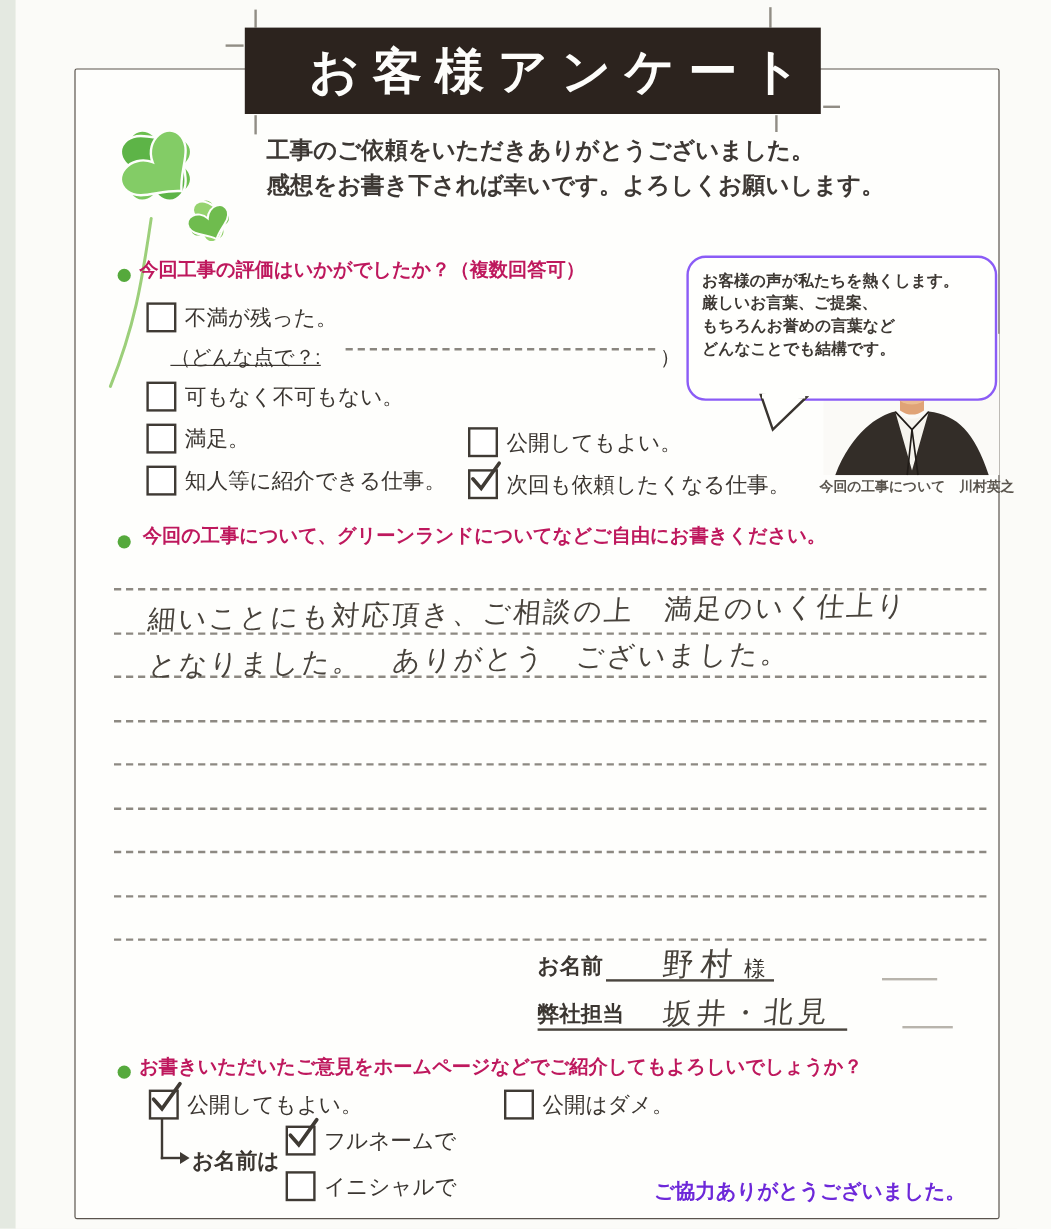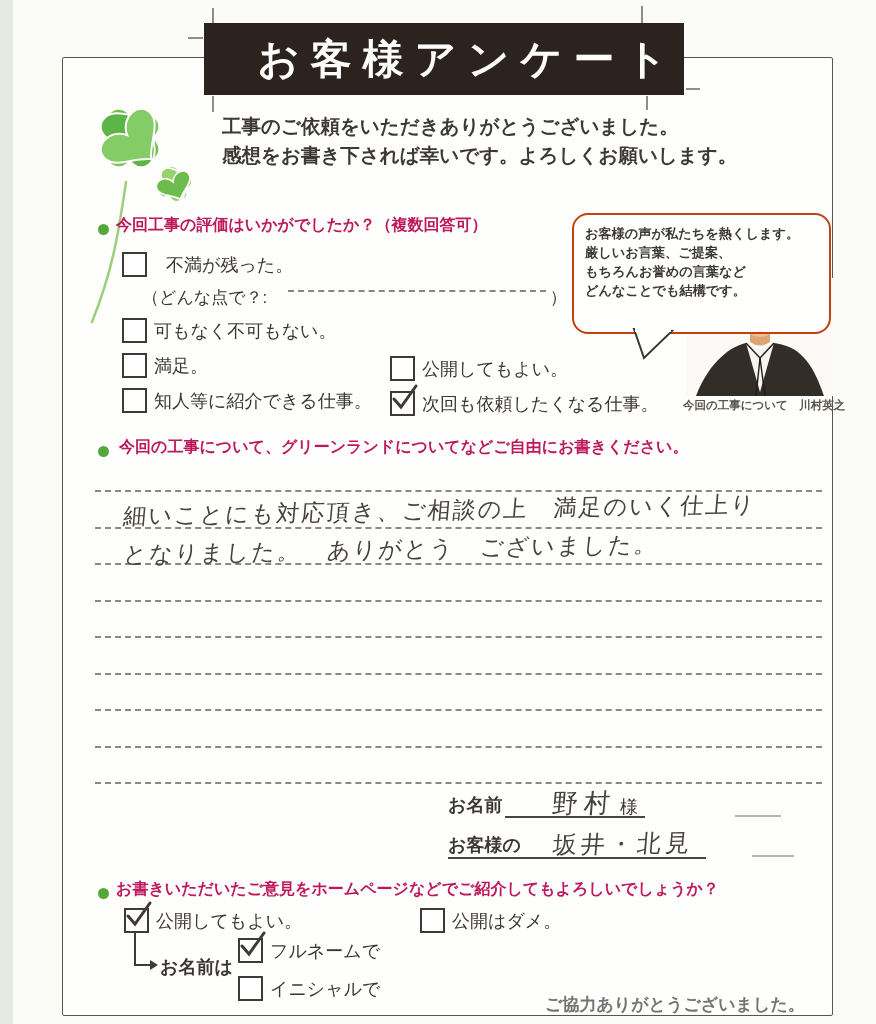--- a/index.html
+++ b/index.html
@@ -41,21 +41,21 @@
     position:absolute;width:21px;height:21px;border:2.2px solid #3f3a34;background:#fff;
   }
   .cb .tick-svg{display:none;position:absolute;left:-3px;top:-11px;width:30px;height:30px;}
   .cb.checked .tick-svg{display:block;}
   .opt{position:absolute;font-size:18px;font-weight:500;color:#3b3631;white-space:nowrap;}
   .detail{position:absolute;font-size:17px;font-weight:500;color:#3b3631;white-space:nowrap;}
   .dash-ul{position:absolute;border-bottom:2px dashed #8a867f;}
   
   .bubble{
     position:absolute;left:572px;top:213px;width:259px;height:121px;
-    border:2px solid #c2410c;border-radius:16px;background:#fffffd;
+    border:2px solid #8b5cf6;border-radius:16px;background:#fffffd;
     padding:9px 11px;box-sizing:border-box;font-size:13.2px;line-height:19px;
     font-weight:600;color:#3d3833;z-index:3;
   }
   .bubble-tail{position:absolute;left:628px;top:328px;width:52px;height:34px;z-index:4;}
   .photo{position:absolute;left:686px;top:278px;width:147px;height:118px;z-index:2;}
   .photo-caption{
     position:absolute;left:683px;top:398px;width:152px;font-size:11.5px;
     color:#59544d;font-weight:600;white-space:nowrap;letter-spacing:0;
   }
   
@@ -69,21 +69,21 @@
   .sig-line{position:absolute;border-bottom:2px solid #4a453e;height:0;}
   .faint-dash{position:absolute;height:2px;background:#b8b4ac;}
   
   .arrow-v{position:absolute;width:2px;background:#3f3a34;}
   .arrow-h{position:absolute;height:2px;background:#3f3a34;}
   .arrow-head{
     position:absolute;width:0;height:0;
     border-top:5px solid transparent;border-bottom:5px solid transparent;
     border-left:8px solid #3f3a34;
   }
-  .footer-thanks{position:absolute;font-size:17px;font-weight:800;color:#737373;white-space:nowrap;margin-top:12px;}
+  .footer-thanks{position:absolute;font-size:17px;font-weight:800;color:#6d28d9;white-space:nowrap;}
 </style>
 </head>
 <body>
 
 <div class="scan">
   <div class="edge-strip"></div>
   <div class="frame"></div>
 
   <svg class="clover-art" viewBox="0 0 175 270">
     <g transform="translate(78,66)">
@@ -119,23 +119,23 @@
     <div>工事のご依頼をいただきありがとうございました。</div>
     <div>感想をお書き下されば幸いです。よろしくお願いします。</div>
   </div>
 
   <div class="bullet" style="left:98px;top:224px;"></div>
   <div class="sect" style="left:116px;top:215px;">今回工事の評価はいかがでしたか？（複数回答可）</div>
 
   <div class="cb" style="left:122px;top:252px;">
     
   </div>
-  <div class="opt" style="left:154px;top:253px;margin-left:12px;">不満が残った。</div>
-
-  <div class="detail" style="left:142px;top:286px;">（どんな点で？:</div>
+  <div class="opt" style="left:154px;top:253px;">不満が残った。</div>
+
+  <div class="detail" style="left:142px;top:286px;text-decoration:underline;">（どんな点で？:</div>
   <div class="dash-ul" style="left:288px;top:290px;width:258px;"></div>
   <div class="detail" style="left:550px;top:286px;">）</div>
 
   <div class="cb" style="left:122px;top:318px;">
     
   </div>
   <div class="opt" style="left:154px;top:319px;">可もなく不可もない。</div>
 
   <div class="cb" style="left:122px;top:353px;">
     
@@ -206,21 +206,21 @@
 
   <div class="handwriting" style="left:124px;top:495px;font-size:23px;">細いことにも対応頂き、ご相談の上　満足のいく仕上り</div>
   <div class="handwriting" style="left:124px;top:534px;font-size:23px;">となりました。　ありがとう　ございました。</div>
 
   <div class="sig-label" style="left:448px;top:793px;">お名前</div>
   <div class="sig-line" style="left:505px;top:816px;width:140px;"></div>
   <div class="handwriting" style="left:552px;top:786px;font-size:26px;letter-spacing:6px;">野村</div>
   <div class="sig-label" style="left:620px;top:795px;font-weight:500;">様</div>
   <div class="faint-dash" style="left:735px;top:815px;width:46px;"></div>
 
-  <div class="sig-label" style="left:448px;top:833px;">お客様の</div>
+  <div class="sig-label" style="left:448px;top:833px;">弊社担当</div>
   <div class="sig-line" style="left:448px;top:857px;width:258px;"></div>
   <div class="handwriting" style="left:553px;top:828px;font-size:24px;letter-spacing:4px;">坂井・北見</div>
   <div class="faint-dash" style="left:752px;top:855px;width:42px;"></div>
 
   <div class="bullet" style="left:98px;top:888px;"></div>
   <div class="sect" style="left:116px;top:879px;">お書きいただいたご意見をホームページなどでご紹介してもよろしいでしょうか？</div>
 
   <div class="cb checked" style="left:124px;top:908px;">
     <svg class="tick-svg" viewBox="0 0 30 30">
         <path d="M5 17 L12 25 L27 4" stroke="#3f3a34" stroke-width="3" fill="none" stroke-linecap="round"></path>

